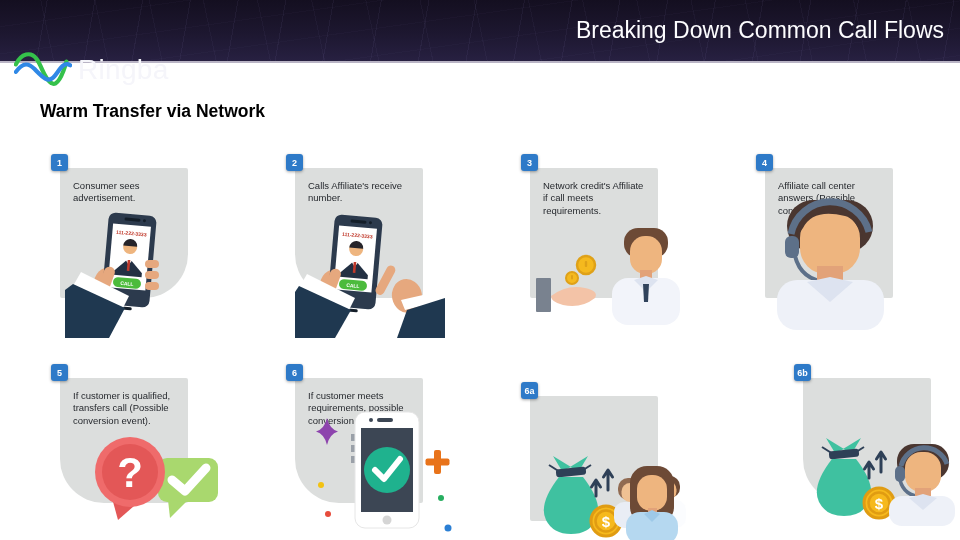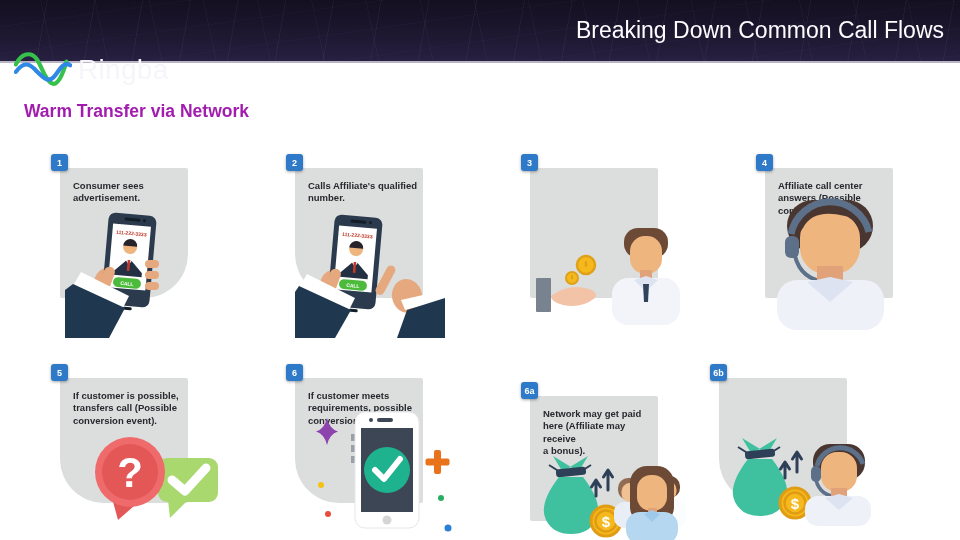--- a/index.html
+++ b/index.html
@@ -13,35 +13,35 @@
   .header::before { content:""; position:absolute; inset:0; opacity:.55; pointer-events:none;
     background:
       repeating-linear-gradient(100deg, transparent 0 46px, rgba(150,140,200,.14) 46px 47px),
       repeating-linear-gradient(78deg, transparent 0 52px, rgba(150,140,200,.10) 52px 53px),
       repeating-linear-gradient(172deg, transparent 0 26px, rgba(150,140,200,.06) 26px 27px); }
   .logo { position:absolute; left:14px; top:8px; display:flex; align-items:center; gap:6px;margin-top:40px; }
   .logo-text { color:#f5f5fa; font-size:28px; font-weight:500; letter-spacing:.3px; }
   .header-title { position:absolute; right:16px; top:17px; color:#fdfdff; font-size:23px; font-weight:400;margin-left:16px; }
 
   
-  .heading { position:absolute; left:24px; top:101px; font-size:17.5px; font-weight:bold; color:#a21caf; }
+  .heading { position:absolute; left:40px; top:101px; font-size:17.5px; font-weight:bold; color:#000000; }
 
   
   .card { position:absolute; width:128px; height:130px; background:#dcdedd; }
   .row2 { height:125px; }
   .br { border-radius:2px 2px 44px 2px; }
   .bl { border-radius:2px 2px 2px 44px; }
   .sq { border-radius:2px; }
   .c1{left:60px;top:168px}.c2{left:295px;top:168px}.c3{left:530px;top:168px}.c4{left:765px;top:168px}
-  .c5{left:60px;top:378px}.c6{left:295px;top:378px}.c7{left:530px;top:396px}.c8{left:719px;top:378px}
+  .c5{left:60px;top:378px}.c6{left:295px;top:378px}.c7{left:530px;top:396px}.c8{left:803px;top:378px}
 
   .badge { position:absolute; left:-9px; top:-14px; min-width:17px; height:17px; padding:0 3px;
     background:#2e7ac8; border-radius:3px; color:#fff; font-size:9px; font-weight:bold;
     display:flex; align-items:center; justify-content:center; box-shadow:0 1px 3px rgba(0,0,0,.35); }
-  .card-text { position:absolute; left:13px; top:12px; right:5px; font-size:9.5px; font-weight:bold;
+  .card-text { position:absolute; left:13px; top:12px; right:5px; font-size:9.5px; font-weight:normal;
     color:#26292e; line-height:1.3; white-space:pre-line; }
 
   .fold-cut { position:absolute; right:0; bottom:0; width:17px; height:17px; background:#fff;
     clip-path:polygon(100% 0, 100% 100%, 0 100%); }
   .fold-flap { position:absolute; right:0; bottom:0; width:17px; height:17px; background:#c6cac9;
     clip-path:polygon(0 100%, 100% 0, 68% 0, 0 68%); }
 
   .illus { position:absolute; overflow:visible; }
   svg text { font-family:"Liberation Sans", sans-serif; }
 </style>
@@ -88,21 +88,21 @@
       <rect x="80" y="63" width="14" height="8" rx="4" fill="#e6a87e"></rect>
       <rect x="80" y="74" width="14" height="8" rx="4" fill="#e6a87e"></rect>
       <rect x="36" y="58" width="11" height="28" rx="5.5" fill="#e6a87e" transform="rotate(20 41 72)"></rect>
       <polygon points="8,78 58,100 64,88 16,64" fill="#ffffff"></polygon>
       <polygon points="0,130 44,130 60,100 8,76 0,82" fill="#1f3850"></polygon>
     </svg>
   </div>
 
   <div class="card c2 bl">
     <div class="badge">2</div>
-    <div class="card-text">Calls Affiliate's qualified
+    <div class="card-text">Calls Affiliate's receive
 number.</div>
     <svg class="illus" style="left:0px;top:40px" width="150" height="130" viewBox="0 0 150 130">
       <ellipse cx="42" cy="82" rx="17" ry="21" fill="#e6a87e" transform="rotate(-18 42 82)"></ellipse>
       <g transform="rotate(5 60 54)">
         <rect x="36" y="8" width="48" height="92" rx="7" fill="#2c3a4d"></rect>
         <rect x="41" y="19" width="38" height="64" fill="#ffffff"></rect>
         <rect x="52" y="12" width="16" height="3" rx="1.5" fill="#141e29"></rect>
         <circle cx="72" cy="13.5" r="1.5" fill="#141e29"></circle>
         <rect x="53" y="101" width="14" height="3" rx="1.5" fill="#141e29"></rect>
         <text x="60" y="29" font-size="5" font-weight="bold" fill="#c0392b" text-anchor="middle">111-222-3333</text>
@@ -121,20 +121,23 @@
       <ellipse cx="112" cy="88" rx="15" ry="17" fill="#e6a87e" transform="rotate(-12 112 88)"></ellipse>
       <polygon points="110,102 150,92 150,82 106,92" fill="#ffffff"></polygon>
       <polygon points="102,130 150,130 150,90 112,102" fill="#1f3850"></polygon>
     </svg>
   </div>
 
   <div class="card c3 sq">
     <div class="fold-flap"></div>
     <div class="fold-cut"></div>
     <div class="badge">3</div>
+    <div class="card-text">Network credit's Affiliate
+if call meets
+requirements.</div>
     <svg class="illus" style="left:4px;top:52px" width="150" height="105" viewBox="0 0 150 105">
       <rect x="2" y="58" width="15" height="34" rx="1" fill="#79828f"></rect>
       <path d="M17 76 q16 -12 34 -8 q14 3 10 10 q-14 11 -32 7 q-12 -3 -12 -9 z" fill="#f3c3a7"></path>
       <circle cx="52" cy="45" r="9" fill="#f5b91e" stroke="#dfa118" stroke-width="2.5"></circle>
       <rect x="50.8" y="41" width="2.4" height="6" rx="1" fill="#dfa118"></rect>
       <circle cx="38" cy="58" r="6" fill="#f5b91e" stroke="#dfa118" stroke-width="2"></circle>
       <rect x="37" y="55" width="2" height="4.5" rx="1" fill="#dfa118"></rect>
       <g>
         <rect x="90" y="8" width="44" height="30" rx="14" fill="#6d4a36"></rect>
         <rect x="96" y="16" width="32" height="38" rx="15" fill="#eeb57f"></rect>
@@ -160,21 +163,21 @@
       <path d="M22 56 q6 24 32 26" stroke="#5d7089" stroke-width="4" fill="none"></path>
       <ellipse cx="57" cy="83" rx="8" ry="5.5" fill="#5d7089"></ellipse>
       <rect x="44" y="66" width="26" height="16" fill="#e2a279"></rect>
       <rect x="4" y="80" width="107" height="50" rx="20" fill="#eef1f8"></rect>
       <polygon points="34,82 57,102 80,82 57,77" fill="#dde3f0"></polygon>
     </svg>
   </div>
 
   <div class="card c5 row2 bl">
     <div class="badge">5</div>
-    <div class="card-text">If customer is possible,
+    <div class="card-text">If customer is qualified,
 transfers call (Possible
 conversion event).</div>
     <svg class="illus" style="left:22px;top:52px" width="140" height="92" viewBox="0 0 140 92">
       <g>
         <rect x="76" y="28" width="60" height="44" rx="9" fill="#a9d86e"></rect>
         <polygon points="86,70 104,72 88,88" fill="#a9d86e"></polygon>
         <polyline points="90,50 103,61 124,38" stroke="#ffffff" stroke-width="9" fill="none" stroke-linecap="round" stroke-linejoin="round"></polyline>
       </g>
       <g>
         <polygon points="30,68 52,76 36,90" fill="#e35757"></polygon>
@@ -210,23 +213,20 @@
       <circle cx="15" cy="104" r="3" fill="#e74c3c"></circle>
       <circle cx="128" cy="88" r="3" fill="#27ae60"></circle>
       <circle cx="135" cy="118" r="3.5" fill="#2b7fd4"></circle>
     </svg>
   </div>
 
   <div class="card c7 row2 sq">
     <div class="fold-flap"></div>
     <div class="fold-cut"></div>
     <div class="badge">6a</div>
-    <div class="card-text">Network may get paid
-here (Affiliate may receive
-a bonus).</div>
     <svg class="illus" style="left:2px;top:48px" width="150" height="100" viewBox="0 0 150 100">
       <g>
         <path d="M28 28 l-11 -7" stroke="#2e4057" stroke-width="2"></path>
         <path d="M48 28 l11 -7" stroke="#2e4057" stroke-width="2"></path>
         <polygon points="30,27 21,12 39,23" fill="#3fc1a0"></polygon>
         <polygon points="47,27 56,12 38,23" fill="#3fc1a0"></polygon>
         <rect x="24" y="24" width="30" height="8" rx="3" fill="#2e4057" transform="rotate(-6 39 28)"></rect>
         <path d="M27 33 q-21 27 -13 43 q7 14 25 14 q18 0 25 -14 q8 -16 -13 -43 z" fill="#3fc1a0"></path>
       </g>
       <path d="M64 52 v-15 m-4.5 6 l4.5 -7 l4.5 7" stroke="#2e4057" stroke-width="3" fill="none" stroke-linecap="round" stroke-linejoin="round"></path>

